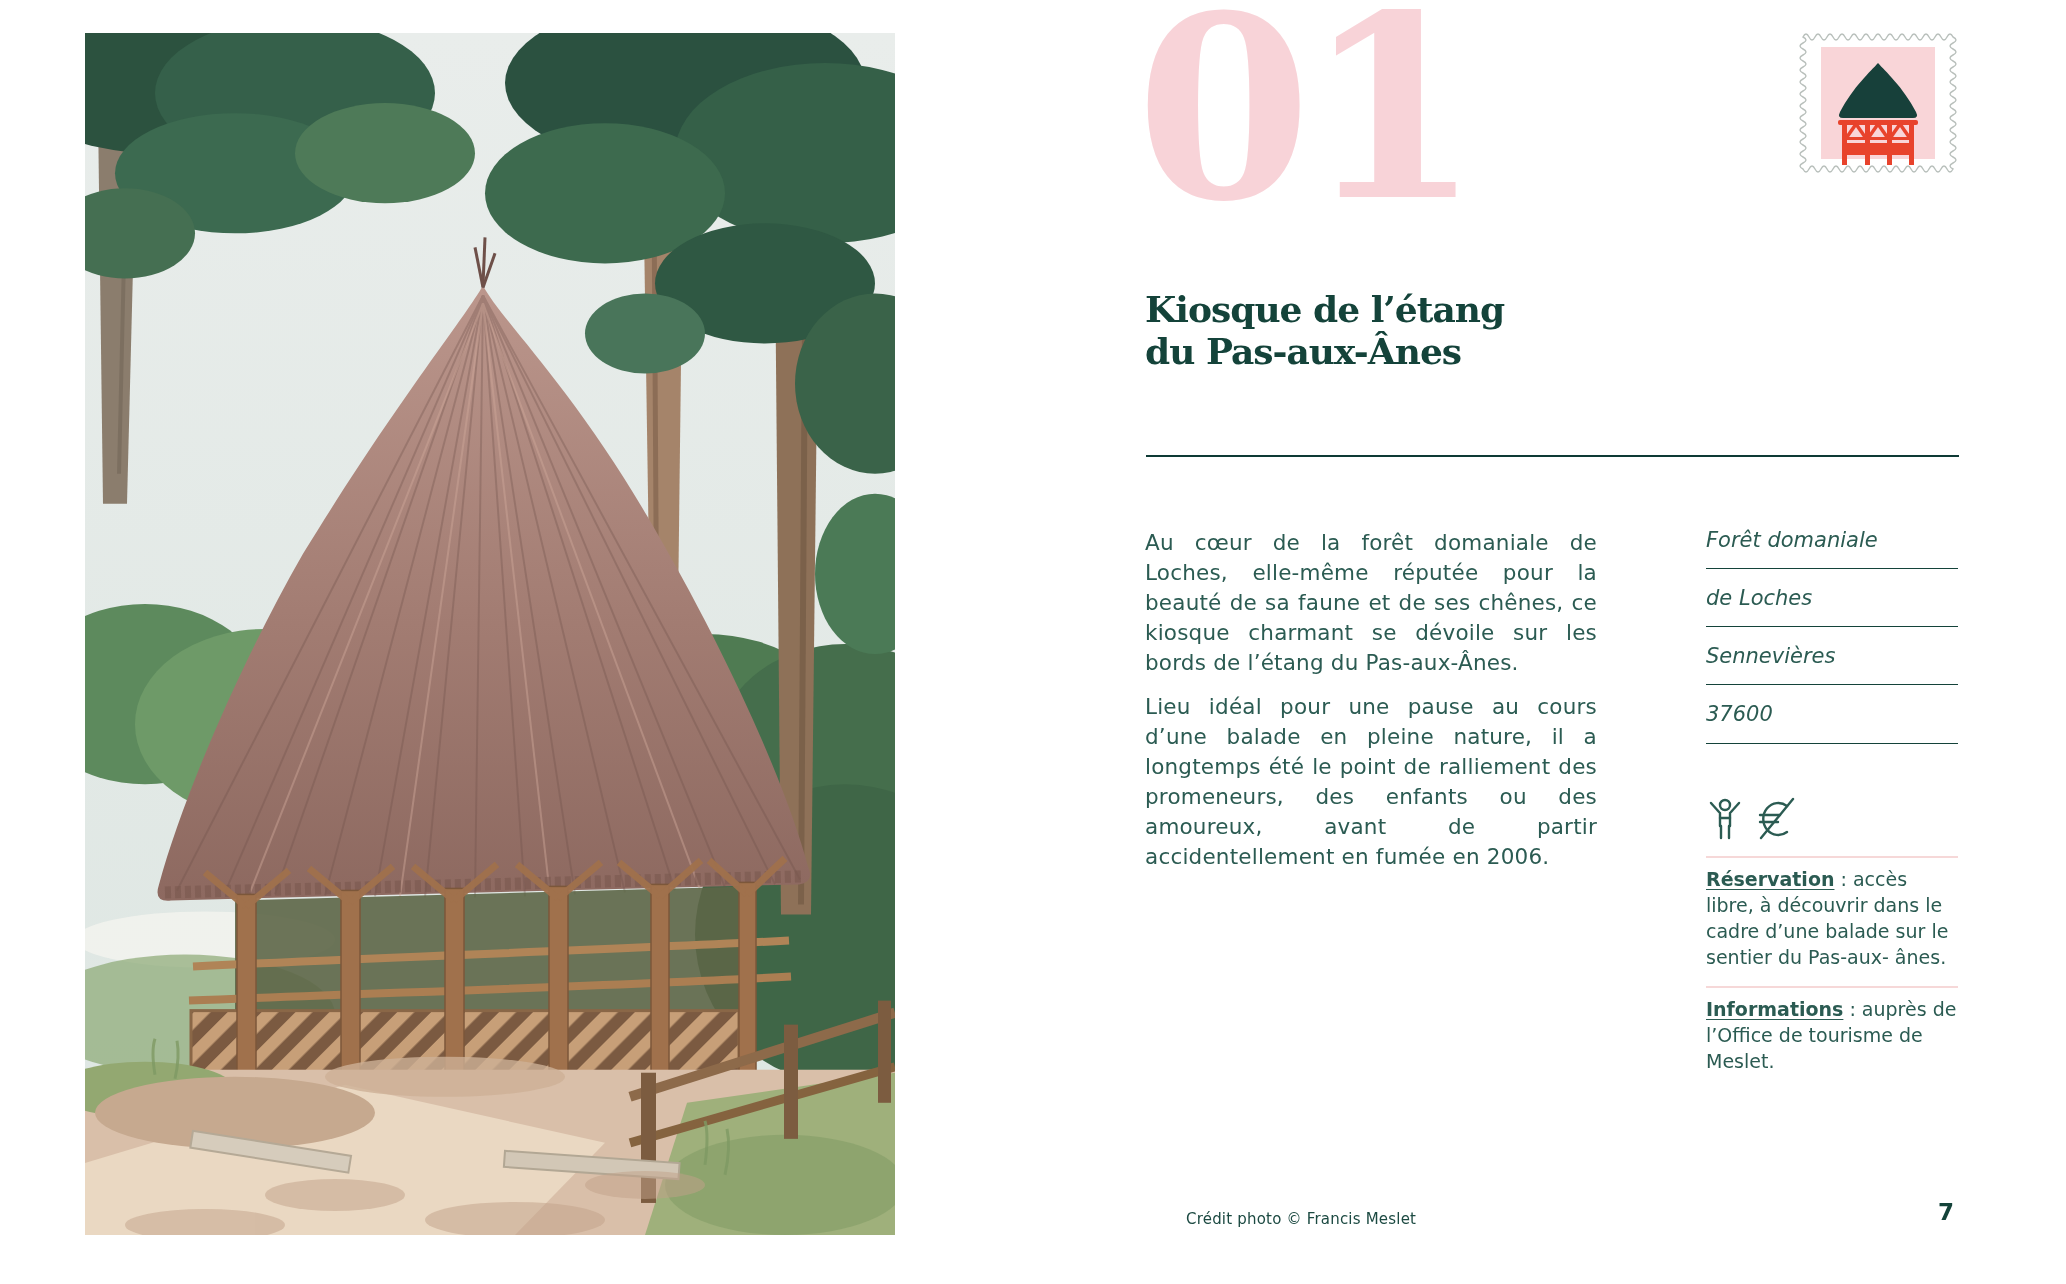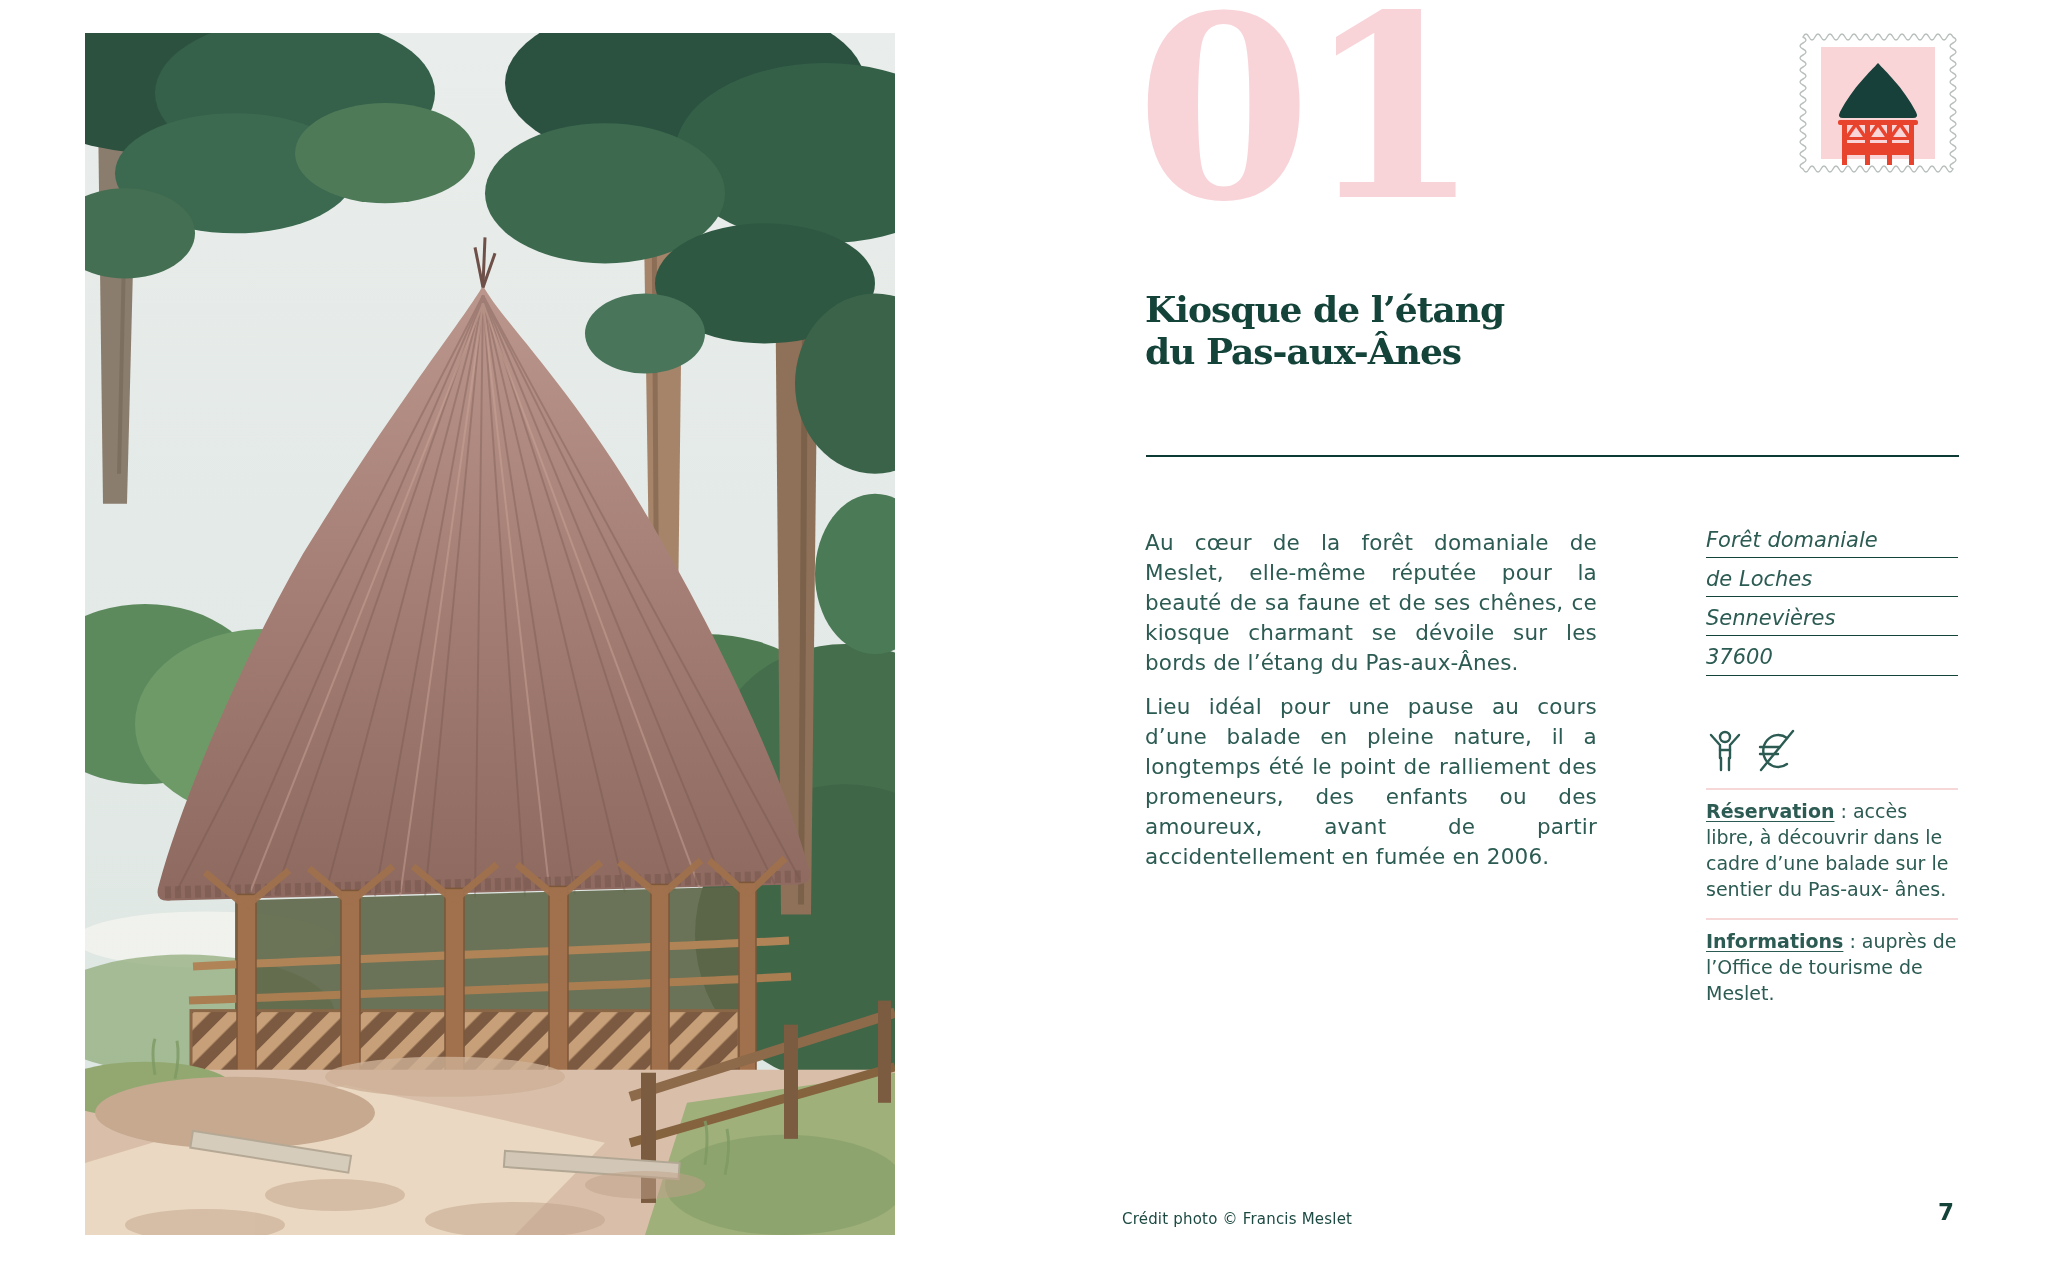--- a/index.html
+++ b/index.html
@@ -26,28 +26,28 @@
   .title-rule{position:absolute;left:1146px;top:455px;width:813px;height:2px;background:#0e3a35;}
 
   
   .body-col{position:absolute;left:1145px;top:528px;width:452px;
       font-size:21.5px;line-height:30px;color:#2b5b52;text-align:justify;letter-spacing:.2px;}
   .body-col p{margin:0 0 14px 0;}
 
   
   .sidebar{position:absolute;left:1706px;top:528px;width:252px;color:#2b5b52;}
   .addr-line{font-style:italic;font-size:21px;line-height:1.15;
-      padding-bottom:5px;margin-bottom:9px;border-bottom:1.5px solid #14433a;}
+      padding-bottom:16px;margin-bottom:17px;border-bottom:1.5px solid #14433a;}
   .icons-row{margin-top:52px;display:flex;gap:12px;align-items:flex-end;height:44px;}
   .info-block{border-top:2px solid #f6d8d8;margin-top:16px;padding-top:8px;
       font-size:19px;line-height:26px;}
   .info-label{font-weight:700;text-decoration:underline;text-underline-offset:3px;}
 
   
-  .credit{position:absolute;left:1122px;top:1210px;font-size:15px;color:#1c4a42;letter-spacing:.2px;}
+  .credit{position:absolute;left:1186px;top:1210px;font-size:15px;color:#1c4a42;letter-spacing:.2px;}
   .page-number{position:absolute;left:1938px;top:1199px;font-size:23px;font-weight:700;color:#14433a;}
 </style>
 </head>
 <body>
 
 <div class="page">
 
   <div class="photo">
     <svg viewBox="0 0 810 1200" preserveAspectRatio="none">
       <defs>
@@ -245,21 +245,21 @@
     </svg>
   </div>
 
   <div class="title">
     <div>Kiosque de l’étang</div>
     <div>du Pas-aux-Ânes</div>
   </div>
   <div class="title-rule"></div>
 
   <div class="body-col">
-    <p>Au cœur de la forêt domaniale de Meslet, elle-même réputée pour la beauté de sa faune et de ses chênes, ce kiosque charmant se dévoile sur les bords de l’étang du Pas-aux-Ânes.</p>
+    <p>Au cœur de la forêt domaniale de Loches, elle-même réputée pour la beauté de sa faune et de ses chênes, ce kiosque charmant se dévoile sur les bords de l’étang du Pas-aux-Ânes.</p>
     <p>Lieu idéal pour une pause au cours d’une balade en pleine nature, il a longtemps été le point de ralliement des promeneurs, des enfants ou des amoureux, avant de partir accidentellement en fumée en 2006.</p>
   </div>
 
   <div class="sidebar">
     <div class="addr-line">Forêt domaniale</div>
     <div class="addr-line">de Loches</div>
     <div class="addr-line">Sennevières</div>
     <div class="addr-line">37600</div>
 
     <div class="icons-row">

